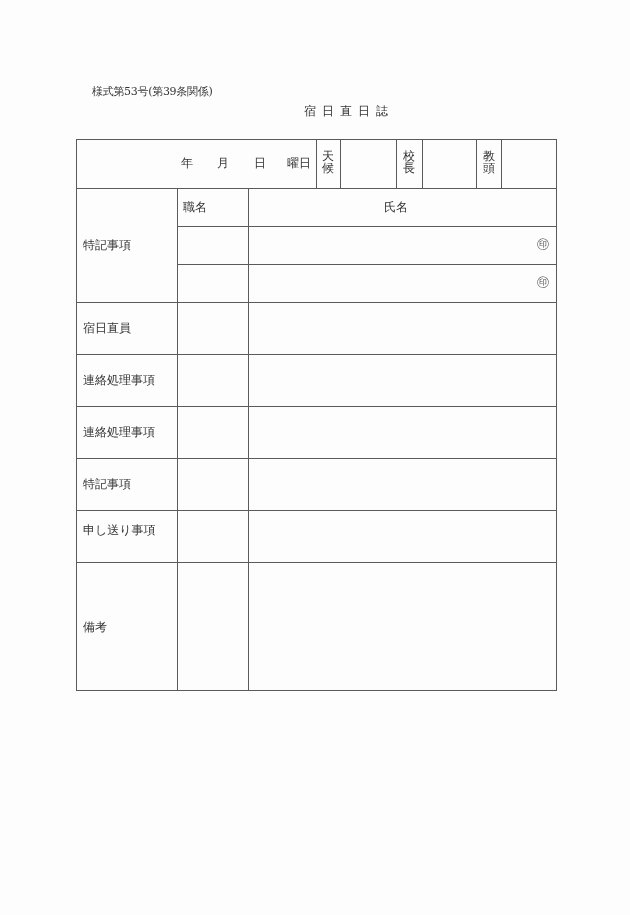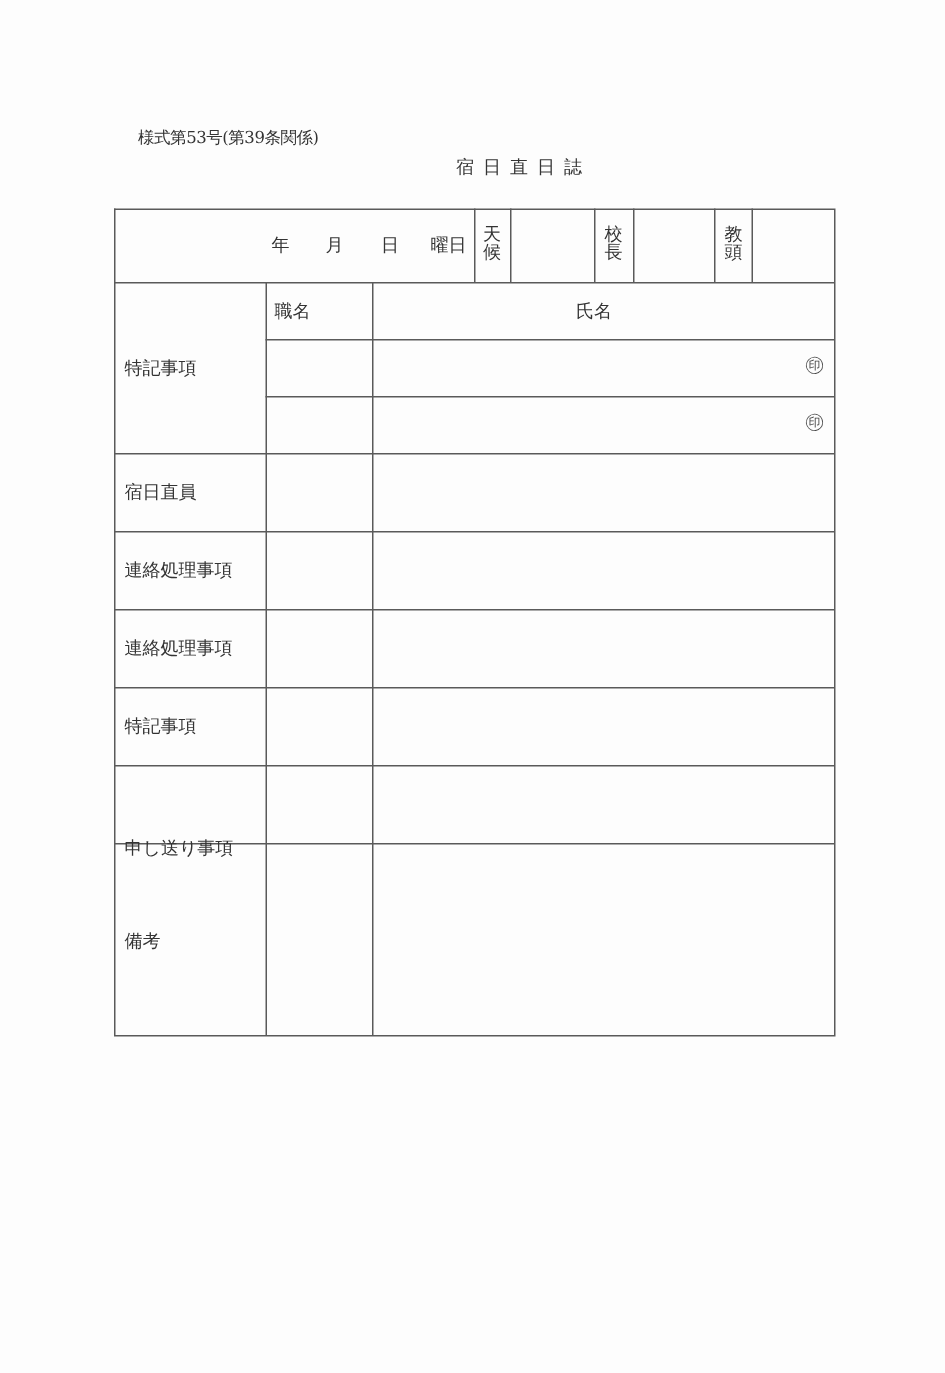--- a/index.html
+++ b/index.html
@@ -150,21 +150,21 @@
     <span class="cell-text" style="left:83px; top:425px;">連絡処理事項</span>
     <div style="position:absolute; left:178px; top:407px; width:70px; height:51px;"></div>
     <div style="position:absolute; left:249px; top:407px; width:307px; height:51px;"></div>
   </div>
   <div>
     <span class="cell-text" style="left:83px; top:477px;">特記事項</span>
     <div style="position:absolute; left:178px; top:459px; width:70px; height:51px;"></div>
     <div style="position:absolute; left:249px; top:459px; width:307px; height:51px;"></div>
   </div>
   <div>
-    <span class="cell-text" style="left:83px; top:558px;text-align:right;">申し送り事項</span>
+    <span class="cell-text" style="left:83px; top:523px;text-align:right;">申し送り事項</span>
     <div style="position:absolute; left:178px; top:511px; width:70px; height:51px;"></div>
     <div style="position:absolute; left:249px; top:511px; width:307px; height:51px;"></div>
   </div>
   <div>
     <span class="cell-text" style="left:83px; top:620px;">備考</span>
     <div style="position:absolute; left:178px; top:563px; width:70px; height:127px;"></div>
     <div style="position:absolute; left:249px; top:563px; width:307px; height:127px;"></div>
   </div>
 </div>
 

